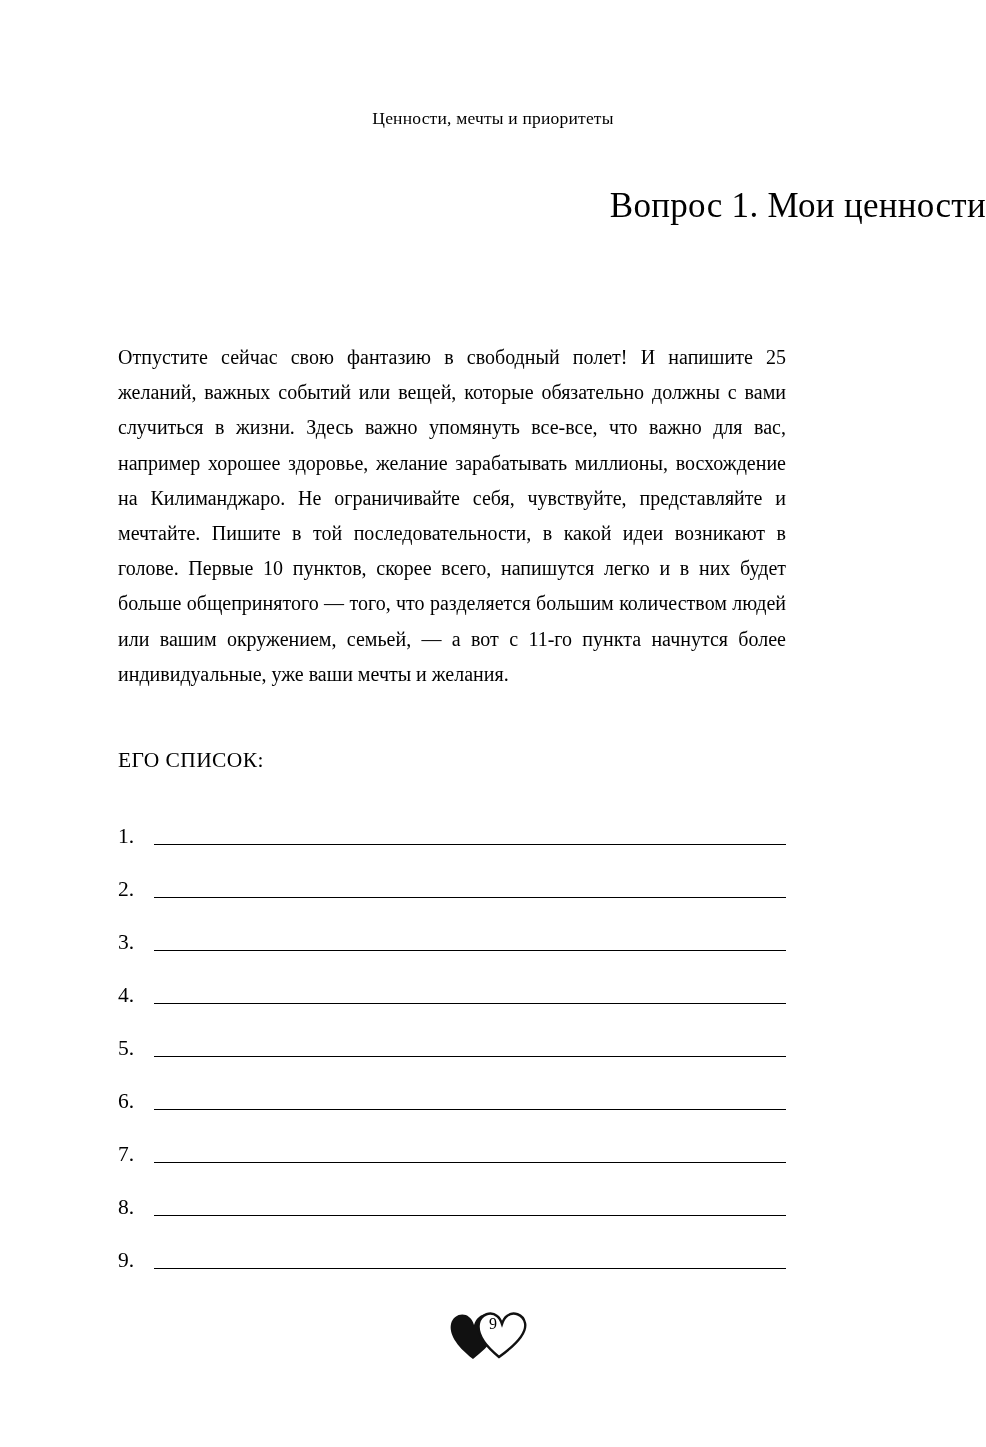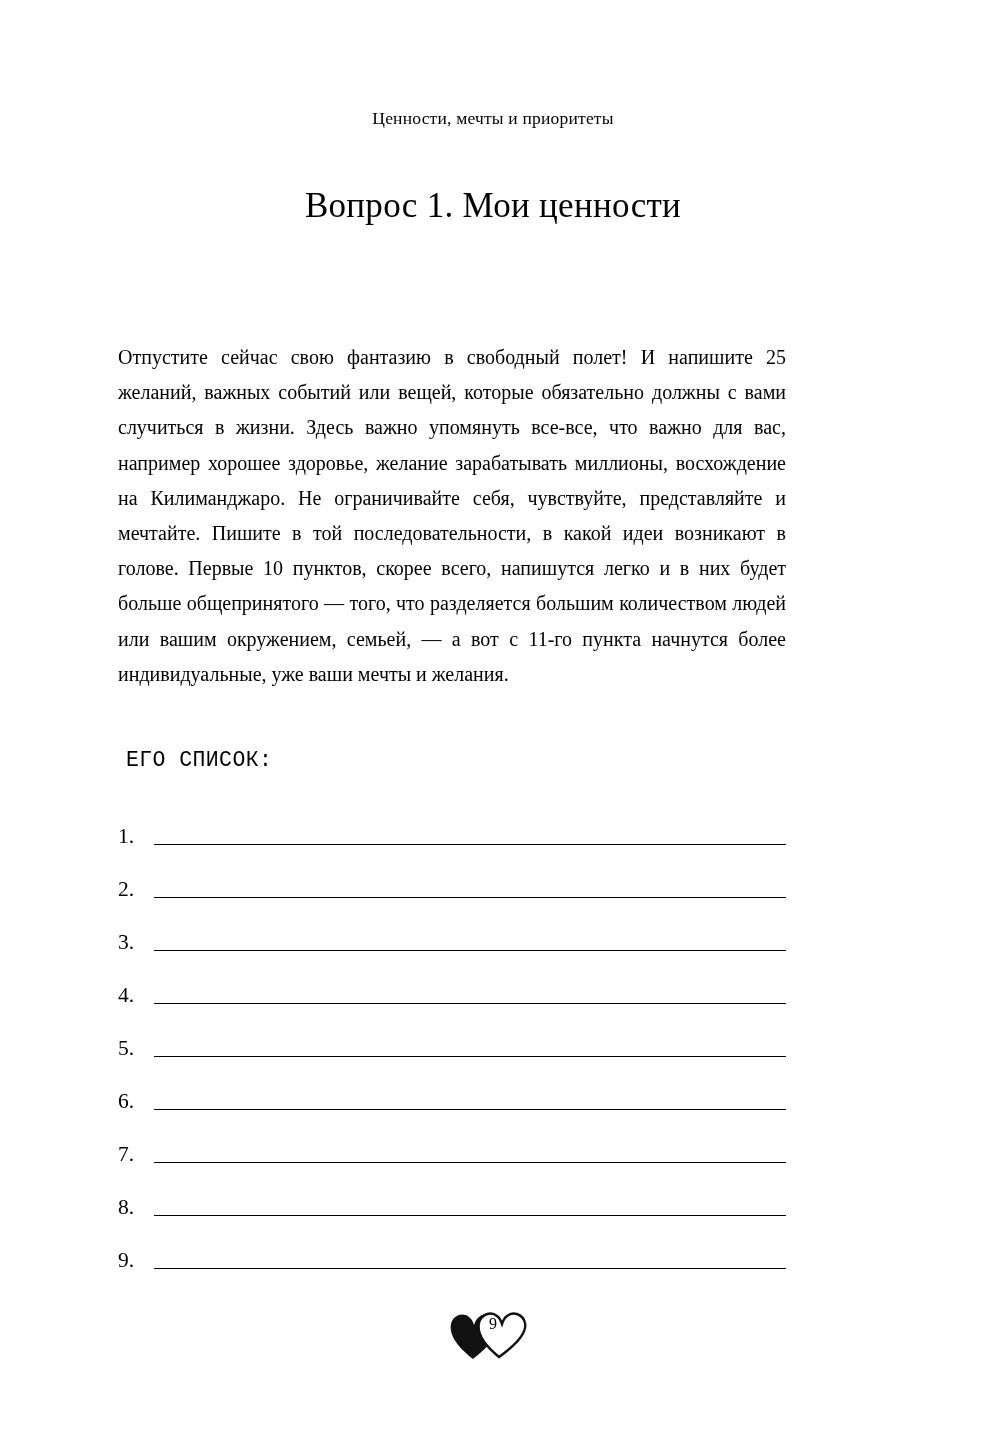--- a/index.html
+++ b/index.html
@@ -34,21 +34,21 @@
     font-size: 17.5px;
     letter-spacing: 0.2px;
     font-family: "Liberation Serif", serif;
   }
 
   .page-title {
     position: absolute;
     top: 163px;
     left: 0;
     width: 986px;
-    text-align: center;
+    text-align: right;
     font-size: 35px;
     font-weight: normal;
     font-family: "Liberation Serif", serif;
     letter-spacing: 0.3px;
   }
 
   .body-text {
     position: absolute;
     top: 320px;
     left: 118px;
@@ -59,22 +59,21 @@
     text-justify: inter-word;
     font-family: "Liberation Serif", serif;
   }
 
   .list-heading {
     position: absolute;
     top: 748px;
     left: 118px;
     font-size: 21.5px;
     letter-spacing: 0.4px;
-    font-family: Liberation Mono, monospace;
-    margin-left: 8px;
+    font-family: Liberation Serif, serif;
   }
 
   .answer-list {
     position: absolute;
     top: 800px;
     left: 118px;
     width: 668px;
     list-style: none;
     margin: 0;
     padding: 0;

